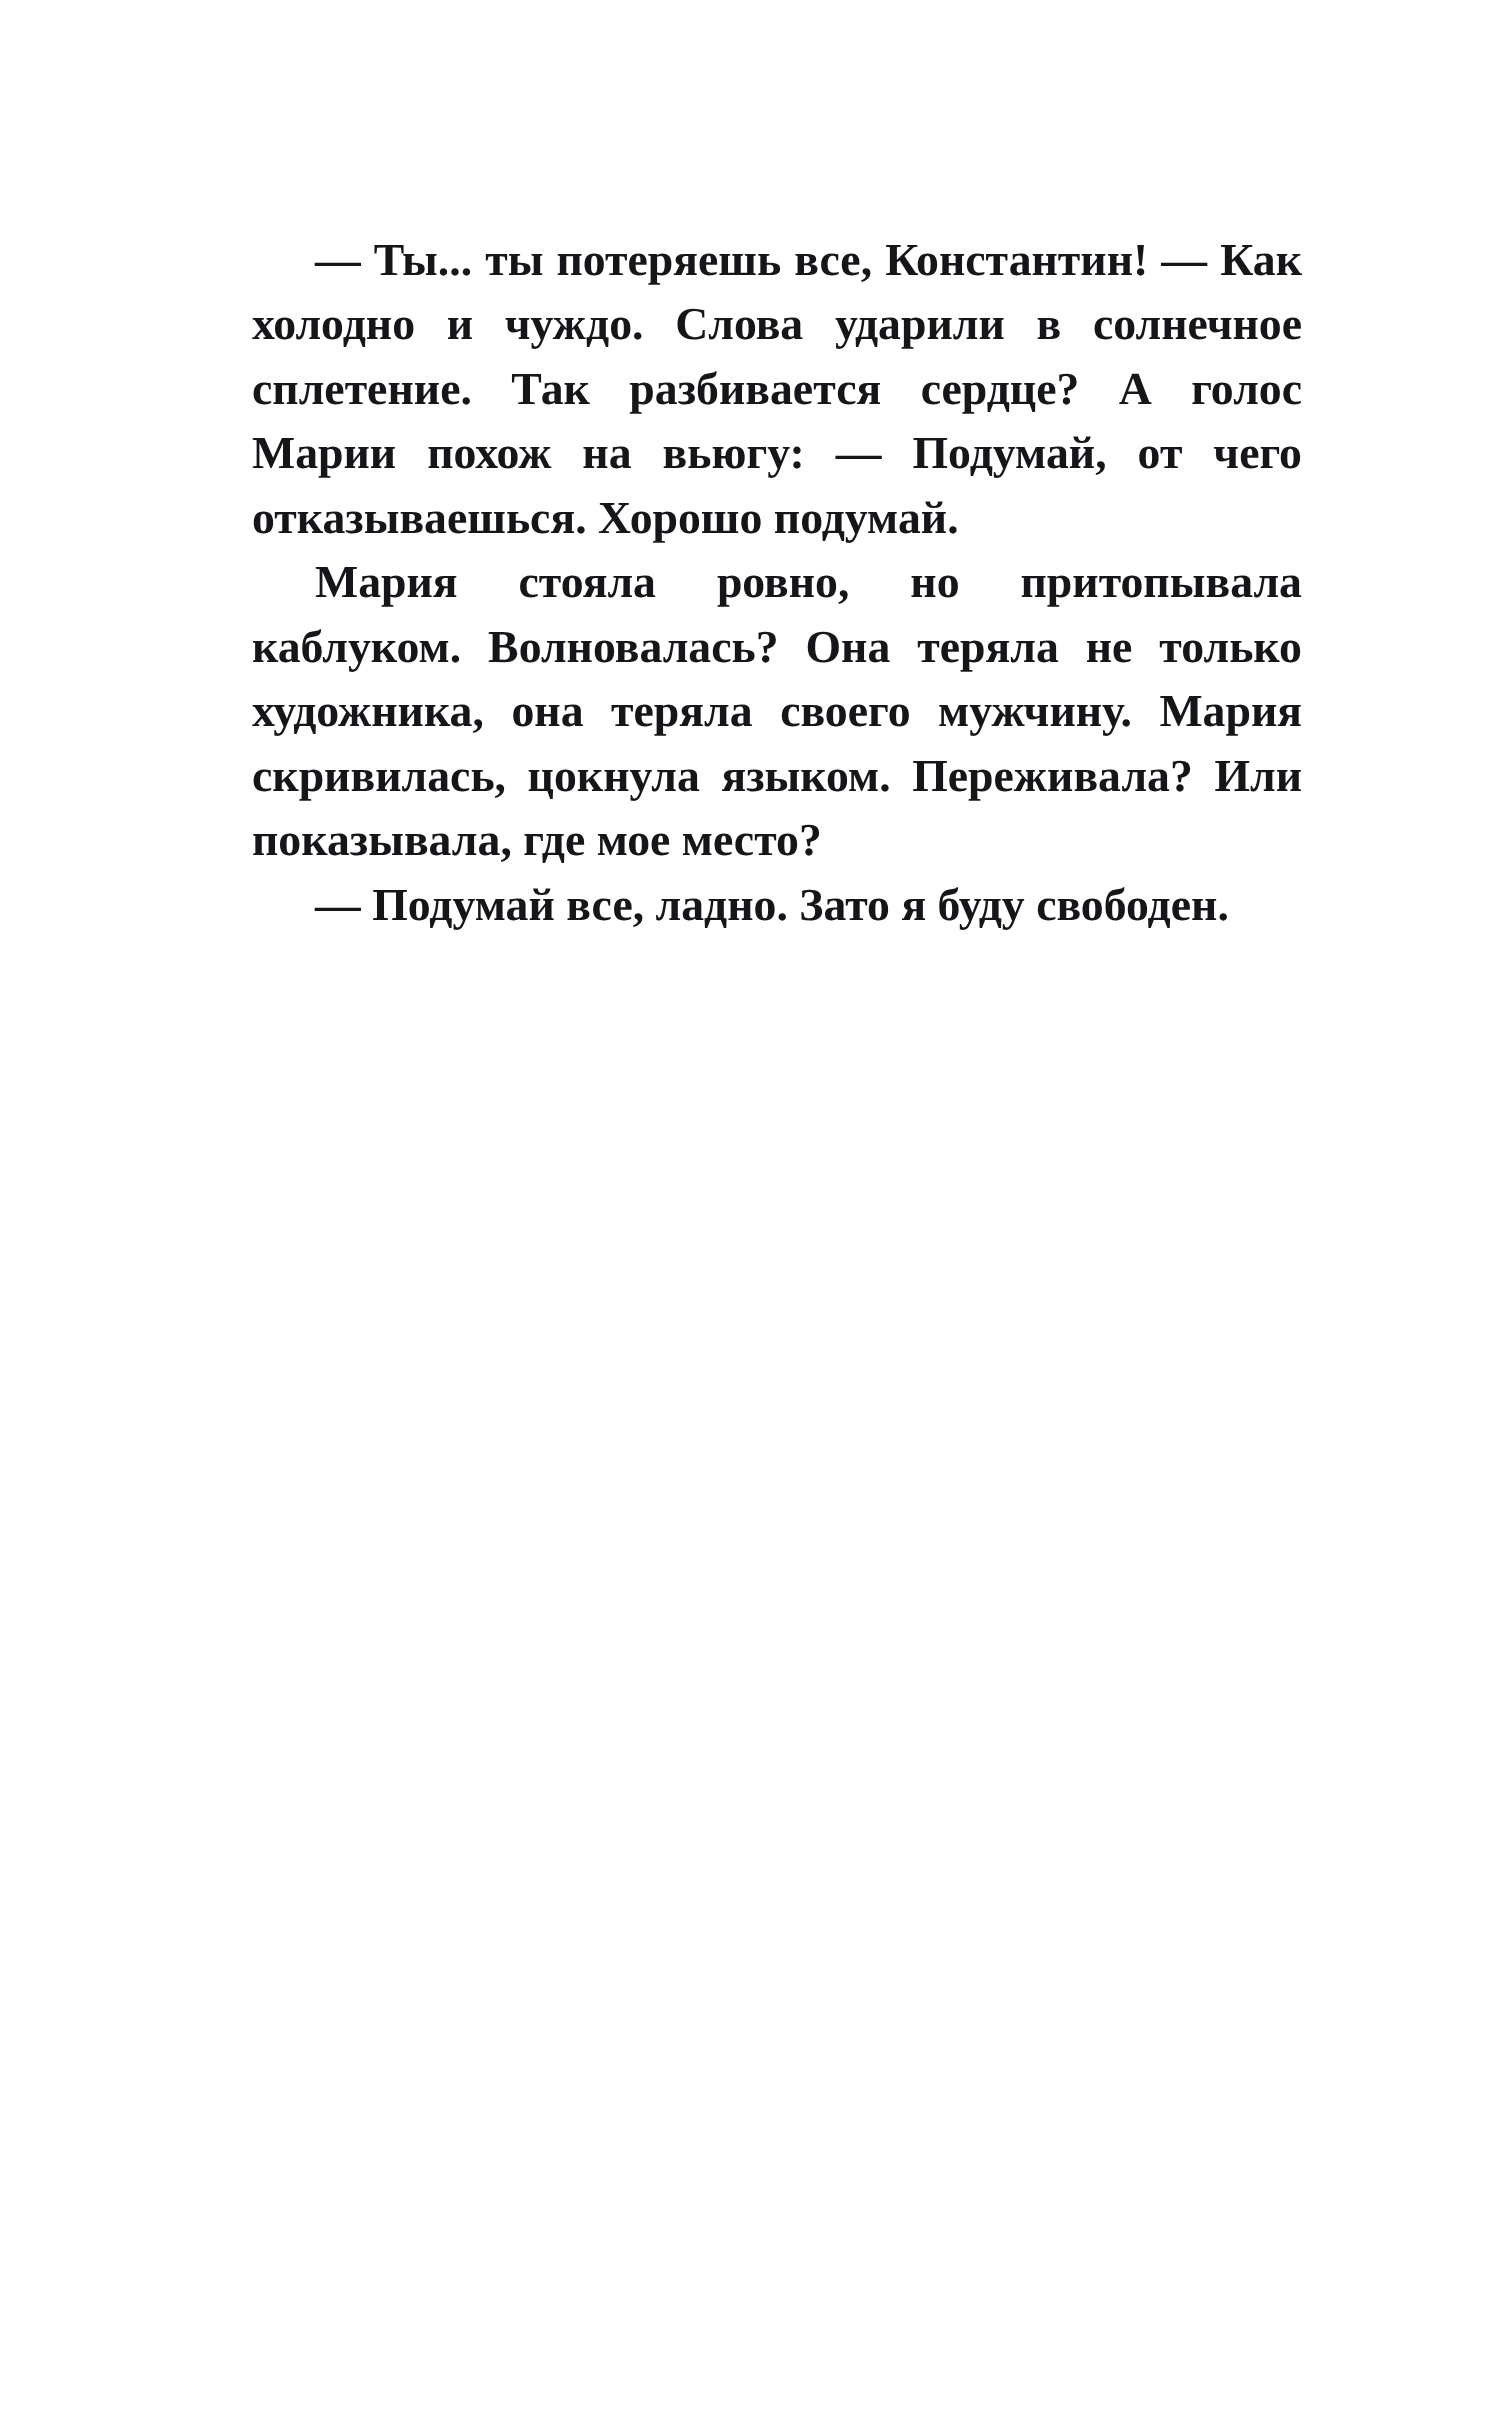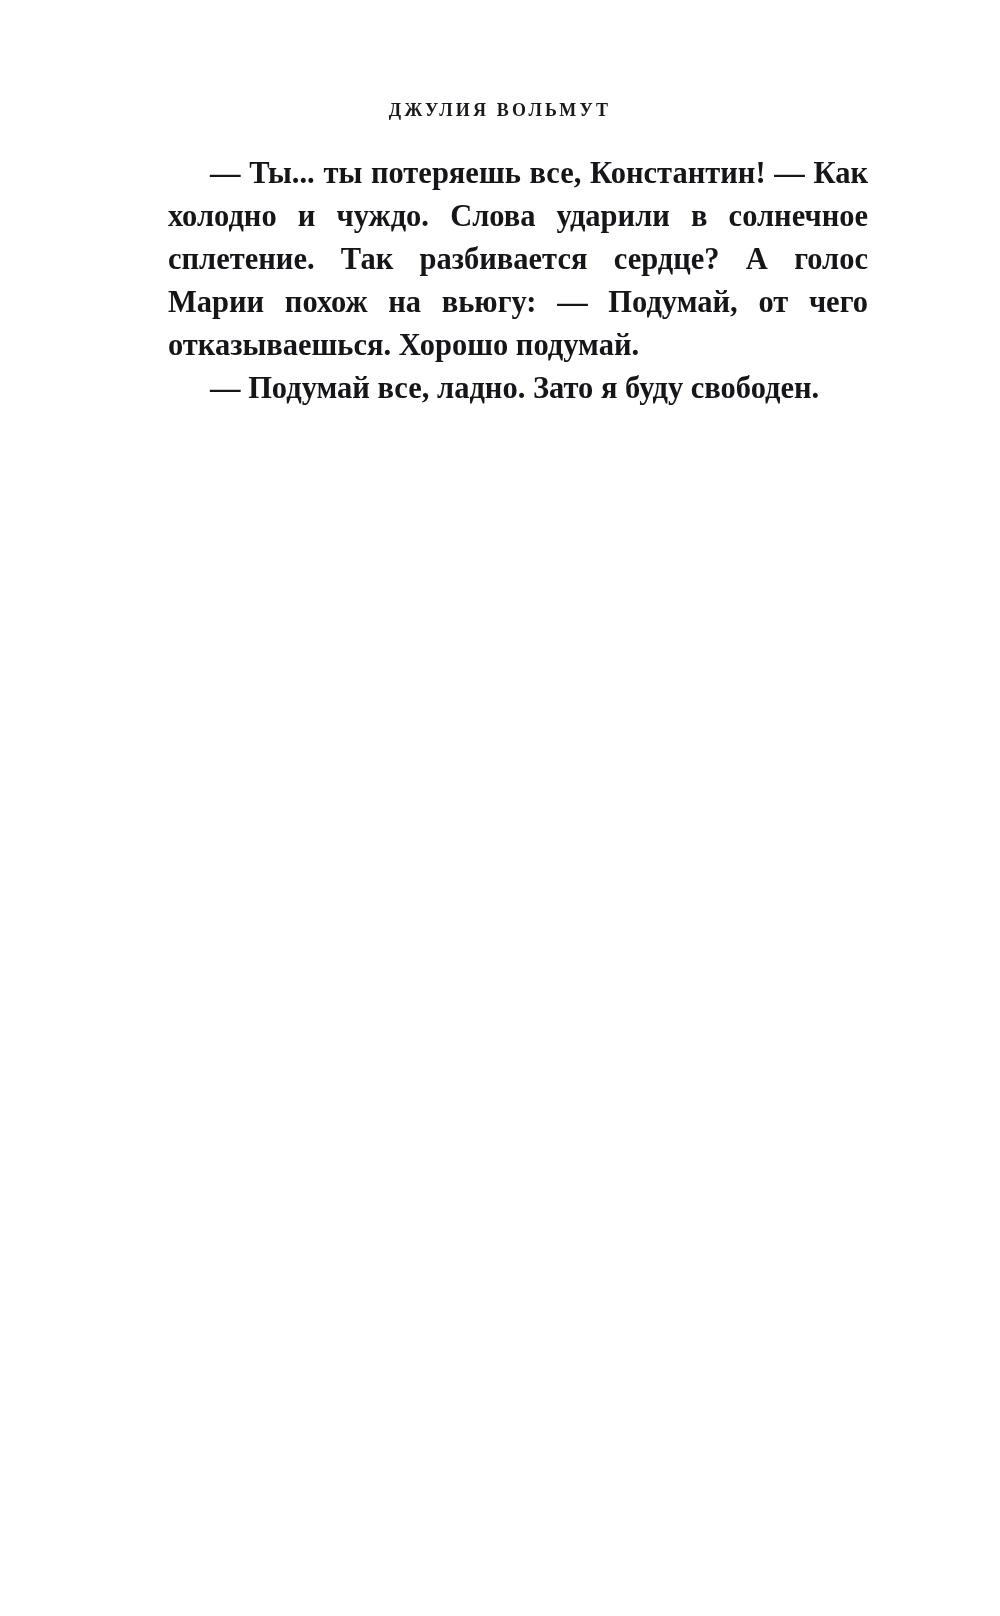--- a/index.html
+++ b/index.html
@@ -54,20 +54,20 @@
   }
   .para.indent {
     text-indent: 42px;
   }
 </style>
 </head>
 <body>
 
 <div class="page">
 
-  <div class="running-head">Джулия Вольмут</div>
 
   <div class="text-block">
     <p class="para indent">— Ты... ты потеряешь все, Константин! — Как хо­лодно и чуждо. Слова ударили в солнечное сплете­ние. Так разбивается сердце? А голос Марии похож на вьюгу: — Подумай, от чего отказываешься. Хоро­шо подумай.</p>
+    <p class="para indent">Мария стояла ровно, но притопывала каблуком. Волновалась? Она теряла не только художника, она теряла своего мужчину. Мария скривилась, цокнула языком. Переживала? Или показывала, где мое ме­сто?</p>
     <p class="para indent">— Подумай все, ладно. Зато я буду свободен.</p>
   </div>
 
 </div>
 
 </body></html>

